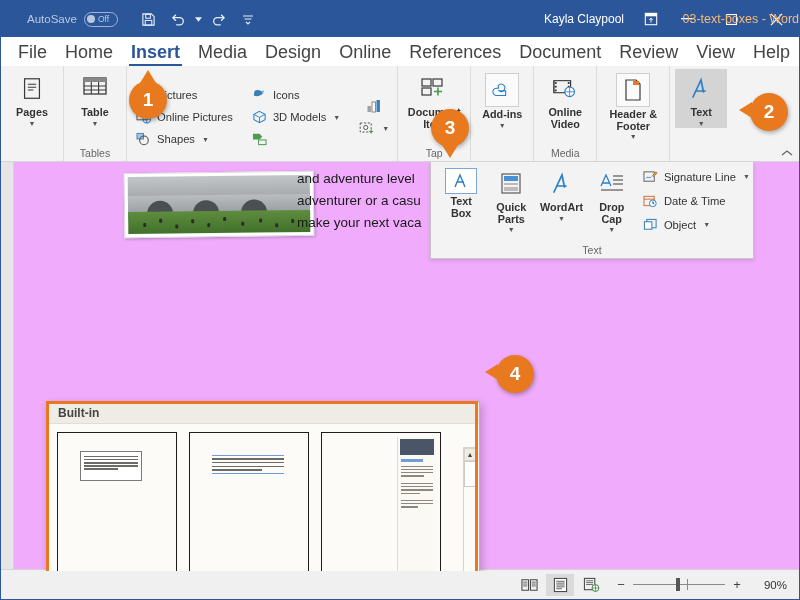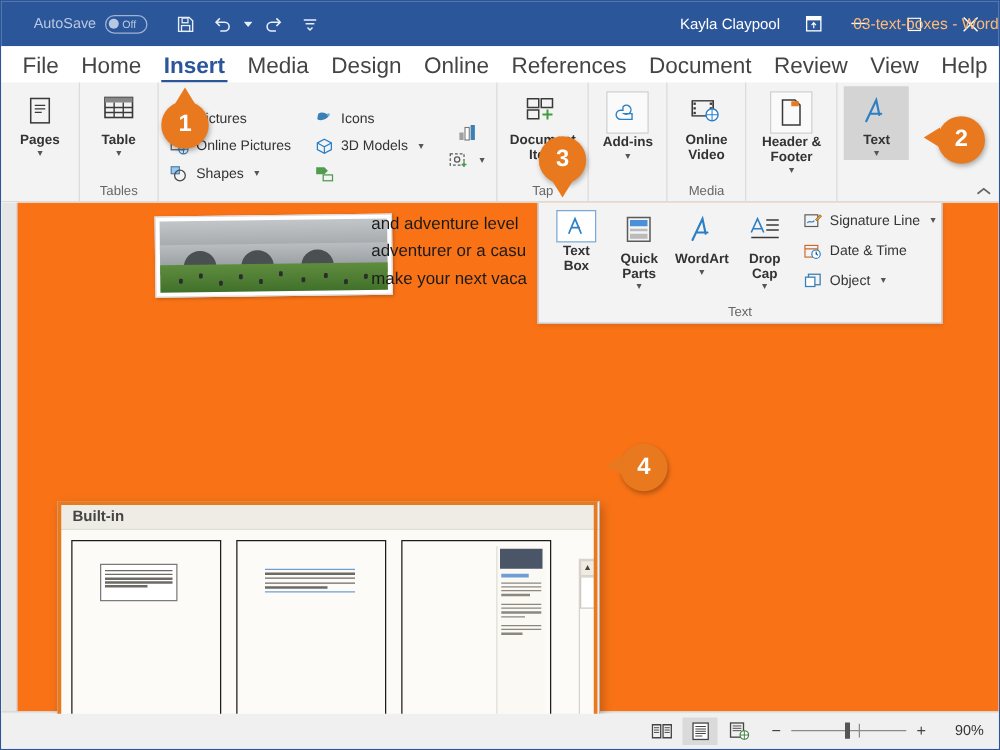--- a/index.html
+++ b/index.html
@@ -51,21 +51,21 @@
   .smallcol{display:flex;flex-direction:column;justify-content:flex-start;padding-top:4px;gap:3px;}
   .smallbtn{display:flex;align-items:center;gap:5px;height:19px;padding:0 3px;}
   .smallbtn .si{width:17px;height:17px;display:flex;align-items:center;justify-content:center;}
   .smallbtn .sl{font-size:11.2px;color:#333;white-space:nowrap;}
   .smallbtn .sc{font-size:7px;color:#555;margin-left:2px;}
   .collapse{position:absolute;right:6px;bottom:2px;color:#666;font-size:9px;}
 
   
   .docarea{position:relative;height:calc(600px - 36px - 29px - 96px - 30px);background:#fff;overflow:hidden;}
   .leftgutter{position:absolute;left:0;top:0;bottom:0;width:12px;background:#e6e6e6;border-right:1px solid #d4d4d4;}
-  .page{position:absolute;left:13px;top:0;right:0;bottom:0;background:#f97316;}
+  .page{position:absolute;left:13px;top:0;right:0;bottom:0;background:#f0abfc;}
   .photo{position:absolute;left:110px;top:10px;width:190px;height:65px;background:#fff;border:1px solid #ddd;box-shadow:1px 1px 3px rgba(0,0,0,.25);transform:rotate(-0.7deg);overflow:hidden;padding:3px;box-sizing:border-box;}
   .photo .sky{position:absolute;left:3px;top:3px;right:3px;height:26px;background:linear-gradient(#c3c6c8,#9da2a6);}
   .photo .wall{position:absolute;left:3px;top:22px;right:3px;height:24px;background:linear-gradient(#b9bdc0,#8f9498);}
   .photo .arch{position:absolute;bottom:20px;width:26px;height:16px;background:#4a4f52;border-radius:13px 13px 0 0;}
   .photo .grass{position:absolute;left:3px;bottom:3px;right:3px;height:22px;background:linear-gradient(#5f8d3e,#41702b);}
   .photo .dot{position:absolute;width:3px;height:4px;background:#2c2c2c;border-radius:1px;}
   .doctext{position:absolute;left:283px;top:6px;width:160px;color:#1a1a1a;font-size:13.5px;line-height:22px;overflow:hidden;height:78px;}
   .doctext .cut{color:#1a1a1a;white-space:nowrap;}
 
   

